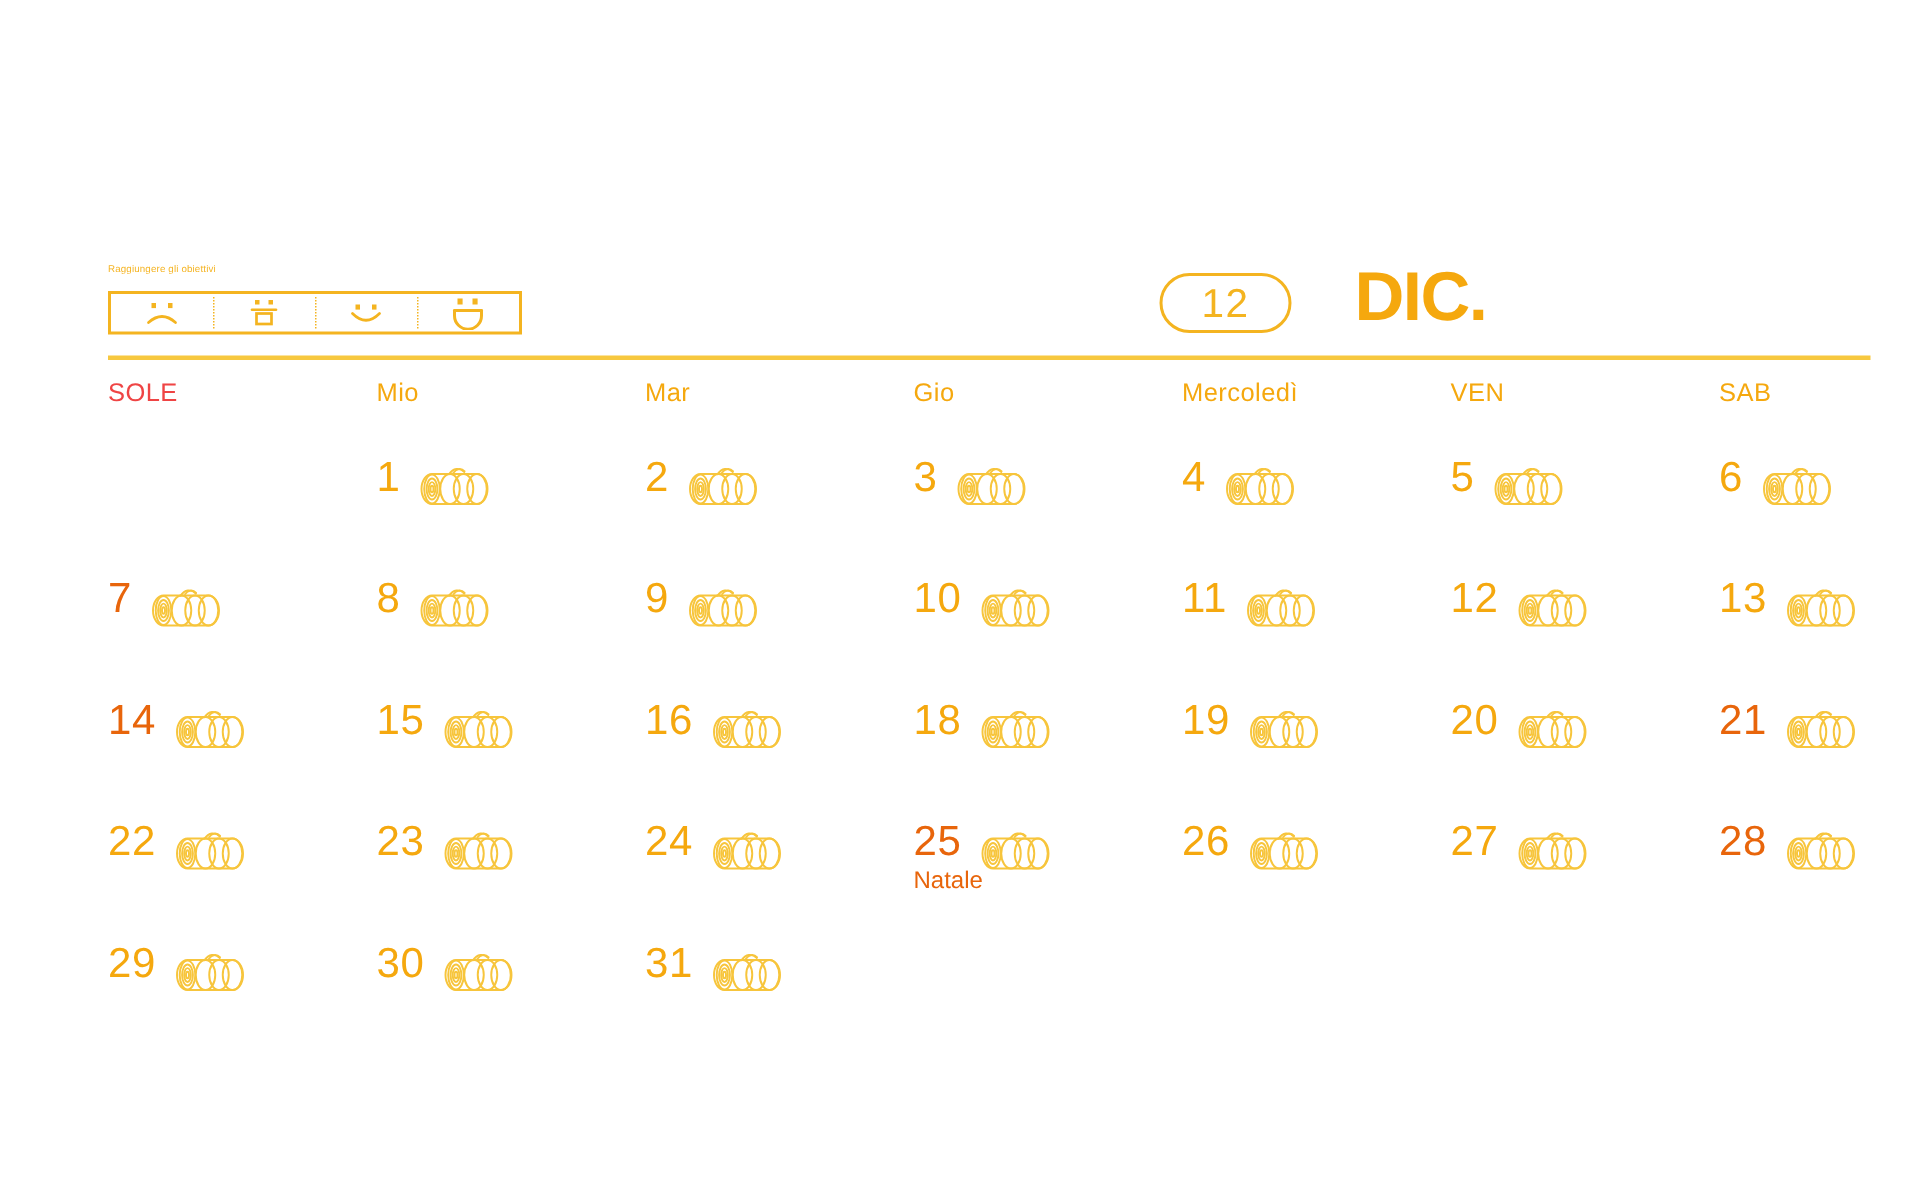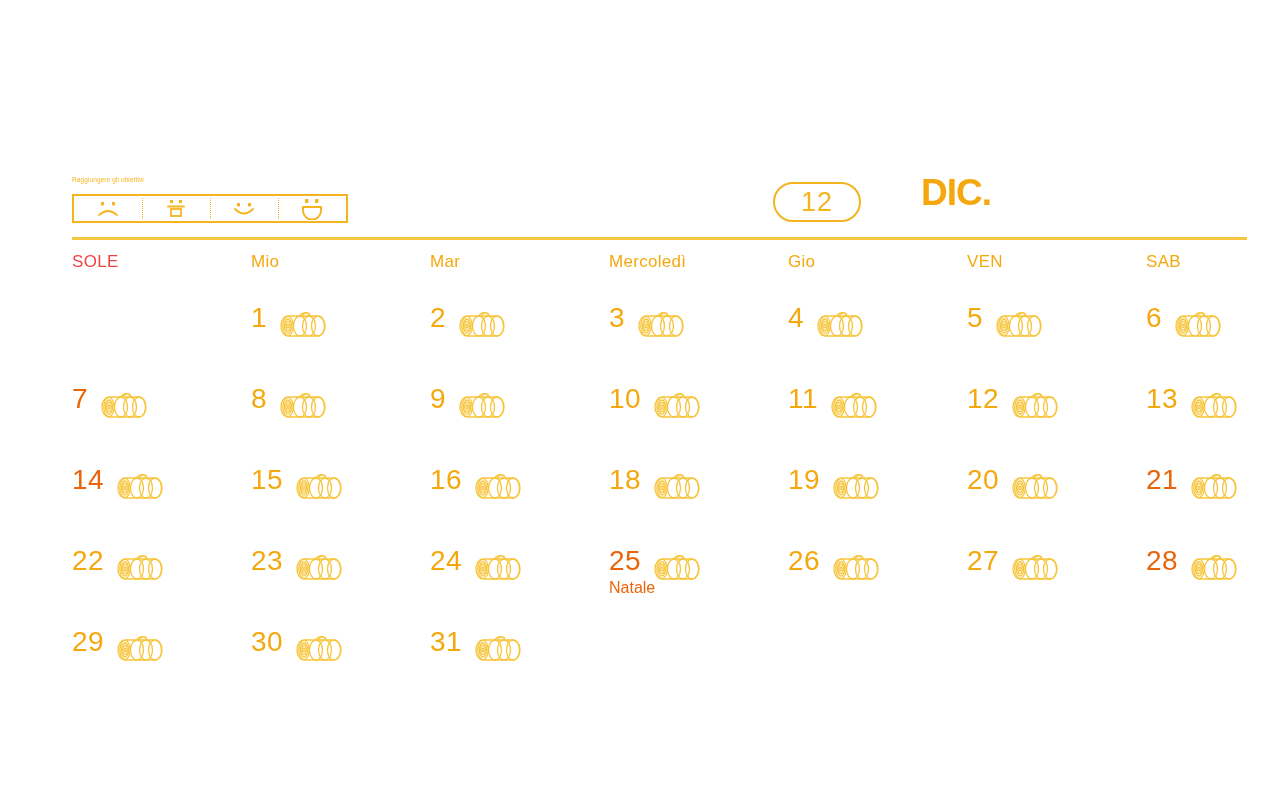--- a/index.html
+++ b/index.html
@@ -84,21 +84,21 @@
     color: #F4B420;
     font-weight: 400;
     letter-spacing: 1px;
     line-height: 1;
   }
 
   .month-name {
     position: absolute;
     right: 50px;
     top: 150px;
-    font-size: 37px;
+    font-size: 46px;
     font-weight: 700;
     color: #F5A80E;
     letter-spacing: -1px;
     line-height: 1;
   }
 
   
   .rule {
     position: absolute;
     left: 55px;
@@ -227,22 +227,22 @@
 
   <div class="month-name">DIC.</div>
 
   <div class="rule"></div>
 
   <div class="grid">
     <div class="weekdays">
         <div class="weekday sun">SOLE</div>
         <div class="weekday">Mio</div>
         <div class="weekday">Mar</div>
+        <div class="weekday">Gio</div>
         <div class="weekday">Mercoledì</div>
-        <div class="weekday">Gio</div>
         <div class="weekday">VEN</div>
         <div class="weekday">SAB</div>
       </div>
     <div class="weeks">
         <div class="cell empty"></div>
         <div class="cell">
           <span class="daynum">1</span>
           <span class="roll-icon">
             <svg width="58" height="34" viewBox="0 0 58 34">
               <g fill="none" stroke="#F7C53C" stroke-width="1.3">

